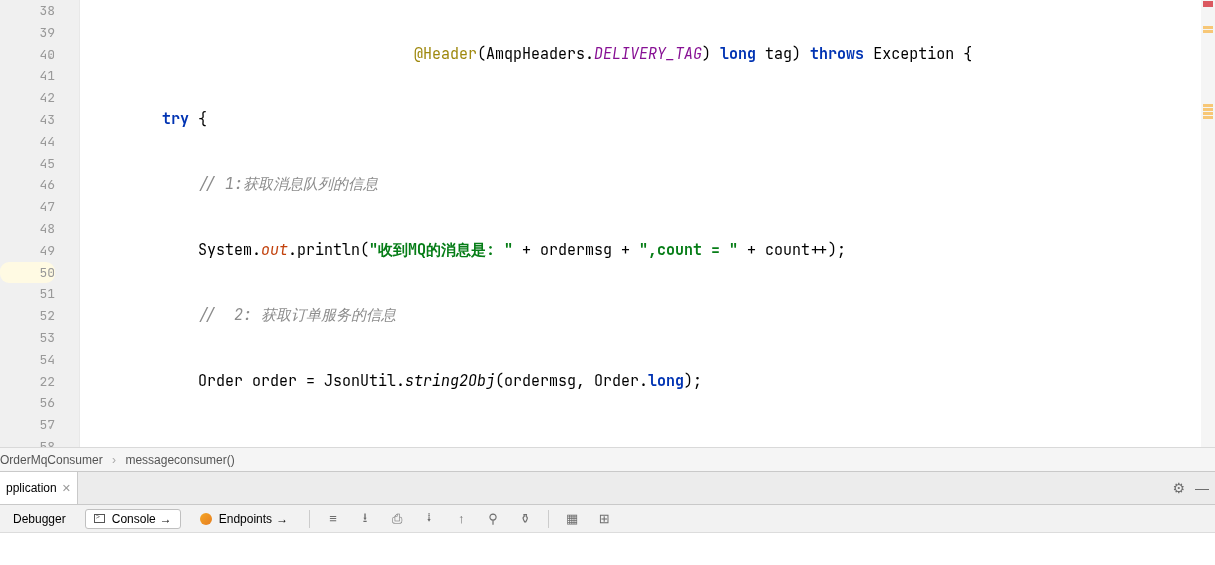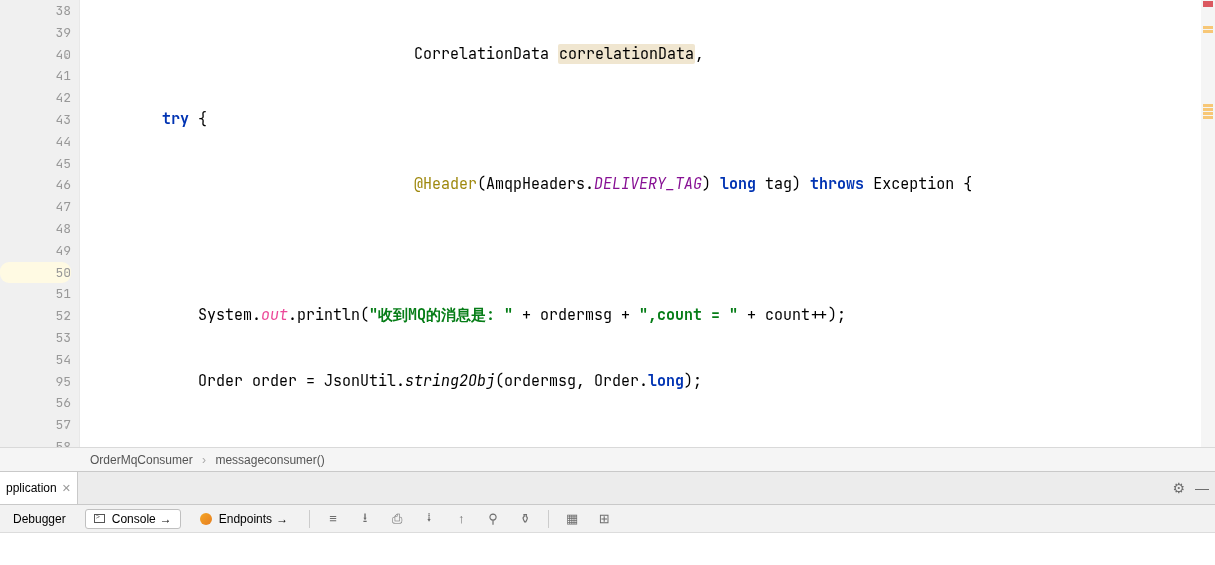--- a/index.html
+++ b/index.html
@@ -18,21 +18,21 @@
       overflow: hidden;
       position: relative;
     }
     .gutter {
       background: #f0f0f0;
       width: 80px;
       text-align: right;
       color: #999999;
       font-size: 13px;
       line-height: 21.8px;
-      padding-right: 8px;
+      padding-right: 24px;
       user-select: none;
       border-right: 1px solid #e8e8e8;
       position: relative;
     }
     .gutter-line { height: 21.8px; position: relative; }
     .gutter-line.highlighted { background: #fffae3; border-radius: 9px; }
     .fold-mark {
       position: absolute;
       right: 2px;
       top: 4px;
@@ -51,37 +51,36 @@
       position: relative;
     }
     .code-line { height: 21.8px; }
     .kw { color: #0033b3; font-weight: bold; }
     .ann { color: #9e880d; }
     .static-field { color: #871094; font-style: italic; }
     .str { color: #067d17; font-weight: bold; }
     .cmt { color: #8c8c8c; font-style: italic; }
     .method-italic { font-style: italic; }
     .highlight-bg { background: #f0e6d0; border-radius: 2px; padding: 0 1px; }
-    .out-field { color: #ec4899; font-style: italic; }
+    .out-field { color: #c2410c; font-style: italic; }
     .right-marks {
       position: absolute;
       right: 0;
       top: 0;
       width: 14px;
       height: 447px;
       background: #f5f5f5;
     }
     .mark-warn { background: #f7c777; height: 3px; width: 10px; margin: 1px 0 0 2px; }
     .mark-err { background: #db5860; height: 6px; width: 10px; margin: 1px 0 0 2px; }
     .breadcrumb {
       height: 24px;
       line-height: 24px;
       background: #f5f5f5;
       border-top: 1px solid #d9d9d9;
-      padding-left: 90px;
       font-size: 12px;
       color: #555;
       font-family: sans-serif;
     }
     .breadcrumb .sep { color: #aaa; margin: 0 6px; }
     .run-tab-bar {
       height: 34px;
       background: #ececec;
       border-top: 1px solid #c9c9c9;
       border-bottom: 1px solid #c9c9c9;
@@ -170,32 +169,32 @@
     <div class="gutter-line"><span>45</span></div>
     <div class="gutter-line"><span>46</span></div>
     <div class="gutter-line"><span>47</span></div>
     <div class="gutter-line"><span>48</span></div>
     <div class="gutter-line"><span>49</span></div>
     <div class="gutter-line highlighted"><span>50</span></div>
     <div class="gutter-line"><span>51</span></div>
     <div class="gutter-line"><span>52</span><span class="fold-mark">▾</span></div>
     <div class="gutter-line"><span>53</span></div>
     <div class="gutter-line"><span>54</span></div>
-    <div class="gutter-line"><span>95</span></div>
+    <div class="gutter-line"><span>22</span></div>
     <div class="gutter-line"><span>56</span></div>
     <div class="gutter-line"><span>57</span><span class="fold-mark">▾</span></div>
     <div class="gutter-line"><span>58</span></div>
   </div>
 
   <div class="code-area">
-    <div class="code-line"><span>                                    </span><span>CorrelationData </span><span class="highlight-bg">correlationData</span><span>,</span></div>
+    <div class="code-line"><span>                                    </span><span class="ann">@Header</span><span>(AmqpHeaders.</span><span class="static-field">DELIVERY_TAG</span><span>) </span><span class="kw">long</span><span> tag) </span><span class="kw">throws</span><span> Exception {</span></div>
     <div class="code-line"><span>        </span><span class="kw">try</span><span> {</span></div>
-    <div class="code-line"><span>                                    </span><span class="ann">@Header</span><span>(AmqpHeaders.</span><span class="static-field">DELIVERY_TAG</span><span>) </span><span class="kw">long</span><span> tag) </span><span class="kw">throws</span><span> Exception {</span></div>
-    <div class="code-line"><span>            </span></div>
+    <div class="code-line"><span>            </span><span class="cmt">// 1:获取消息队列的信息</span></div>
     <div class="code-line"><span>            </span><span>System.</span><span class="out-field">out</span><span>.println(</span><span class="str">"收到MQ的消息是: "</span><span> + ordermsg + </span><span class="str">",count = "</span><span> + count++);</span></div>
+    <div class="code-line"><span>            </span><span class="cmt">//  2: 获取订单服务的信息</span></div>
     <div class="code-line"><span>            </span><span>Order order = JsonUtil.</span><span class="method-italic">string2Obj</span><span>(ordermsg, Order.</span><span class="kw">long</span><span>);</span></div>
     
     
     
     
     
     
     
     
     

